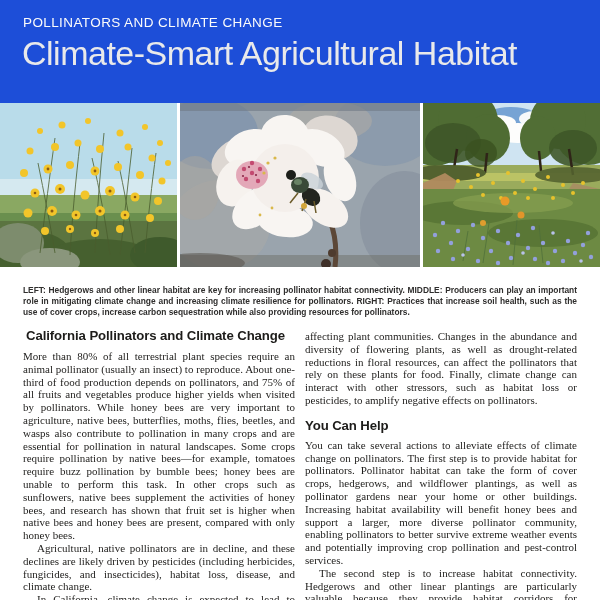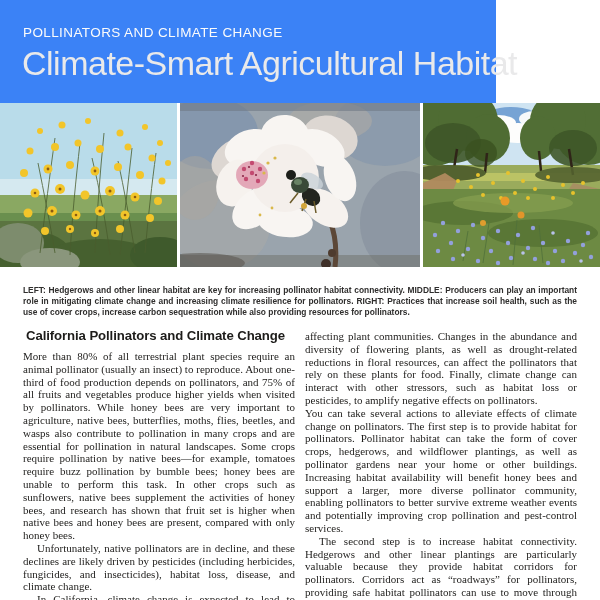--- a/index.html
+++ b/index.html
@@ -7,23 +7,23 @@
     position:relative;
     width:600px;height:600px;
     background:#ffffff;
     overflow:hidden;
     font-family:"Liberation Sans",sans-serif;
     -webkit-font-smoothing:antialiased;
   }
   
   .banner{
     box-sizing:border-box;
-    width:496px;height:103px;
-    background:#3b82f6;
-    padding:26px 22px 0 23px;
+    width:600px;height:103px;
+    background:#1d4ed8;
+    padding:16px 22px 0 23px;
   }
   .eyebrow{
     color:#fbfbfb;
     font-size:13.5px;
     letter-spacing:.4px;
     font-weight:400;
     line-height:14px;
   }
   .main-title{
     margin:3px 0 12px -1px;
@@ -332,24 +332,25 @@
     </svg>
   </div>
 
   <p class="caption">LEFT: Hedgerows and other linear habitat are key for increasing pollinator habitat connectivity. MIDDLE: Producers can play an important role in mitigating climate change and increasing climate resilience for pollinators. RIGHT: Practices that increase soil health, such as the use of cover crops, increase carbon sequestration while also providing resources for pollinators.</p>
 
   <div class="columns">
 
     <div class="col">
       <h2 class="section-heading">California Pollinators and Climate Change</h2>
       <p>More than 80% of all terrestrial plant species require an animal pollinator (usually an insect) to reproduce. About one-third of food production depends on pollinators, and 75% of all fruits and vegetables produce higher yields when visited by pollinators. While honey bees are very important to agriculture, native bees, butterflies, moths, flies, beetles, and wasps also contribute to pollination in many crops and are essential for pollination in natural landscapes. Some crops require pollination by native bees—for example, tomatoes require buzz pollination by bumble bees; honey bees are unable to perform this task. In other crops such as sunflowers, native bees supplement the activities of honey bees, and research has shown that fruit set is higher when native bees and honey bees are present, compared with only honey bees.</p>
-      <p class="indent">Unfortunately, native pollinators are in decline, and these declines are likely driven by pesticides (including herbicides, fungicides, and insecticides), habitat loss, disease, and climate change.</p>
+      <p class="indent">Agricultural, native pollinators are in decline, and these declines are likely driven by pesticides (including herbicides, fungicides, and insecticides), habitat loss, disease, and climate change.</p>
       <p class="indent">In California, climate change is expected to lead to increased temperatures and frequent heat waves. Droughts will become more frequent and last longer, and snowpack will</p>
     </div>
 
     <div class="col">
       <p class="lead">affecting plant communities. Changes in the abundance and diversity of flowering plants, as well as drought-related reductions in floral resources, can affect the pollinators that rely on these plants for food. Finally, climate change can interact with other stressors, such as habitat loss or pesticides, to amplify negative effects on pollinators.</p>
+      <h3 class="sub-heading">You Can Help</h3>
       <p>You can take several actions to alleviate effects of climate change on pollinators. The first step is to provide habitat for pollinators. Pollinator habitat can take the form of cover crops, hedgerows, and wildflower plantings, as well as pollinator gardens near your home or other buildings. Increasing habitat availability will benefit honey bees and support a larger, more diverse pollinator community, enabling pollinators to better survive extreme weather events and potentially improving crop pollination and pest-control services.</p>
       <p class="indent">The second step is to increase habitat connectivity. Hedgerows and other linear plantings are particularly valuable because they provide habitat corridors for pollinators. Corridors act as “roadways” for pollinators, providing safe habitat pollinators can use to move through the landscape.</p>
     </div>
 
   </div>
 </div>
 
 </body></html>

